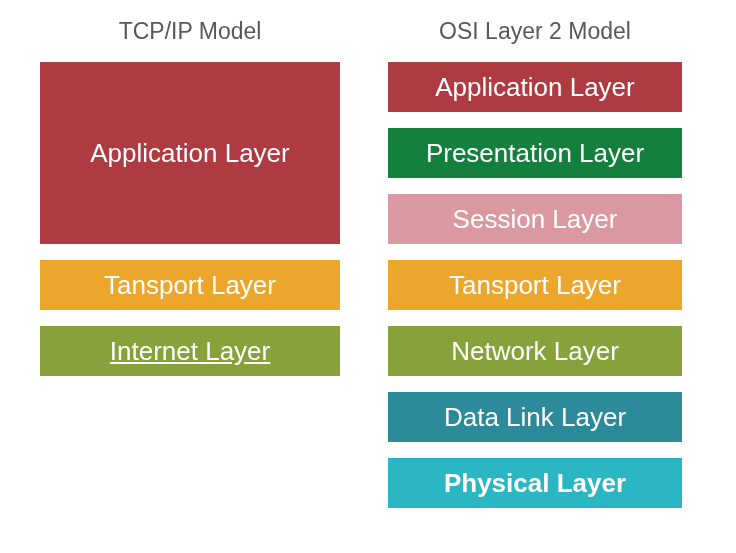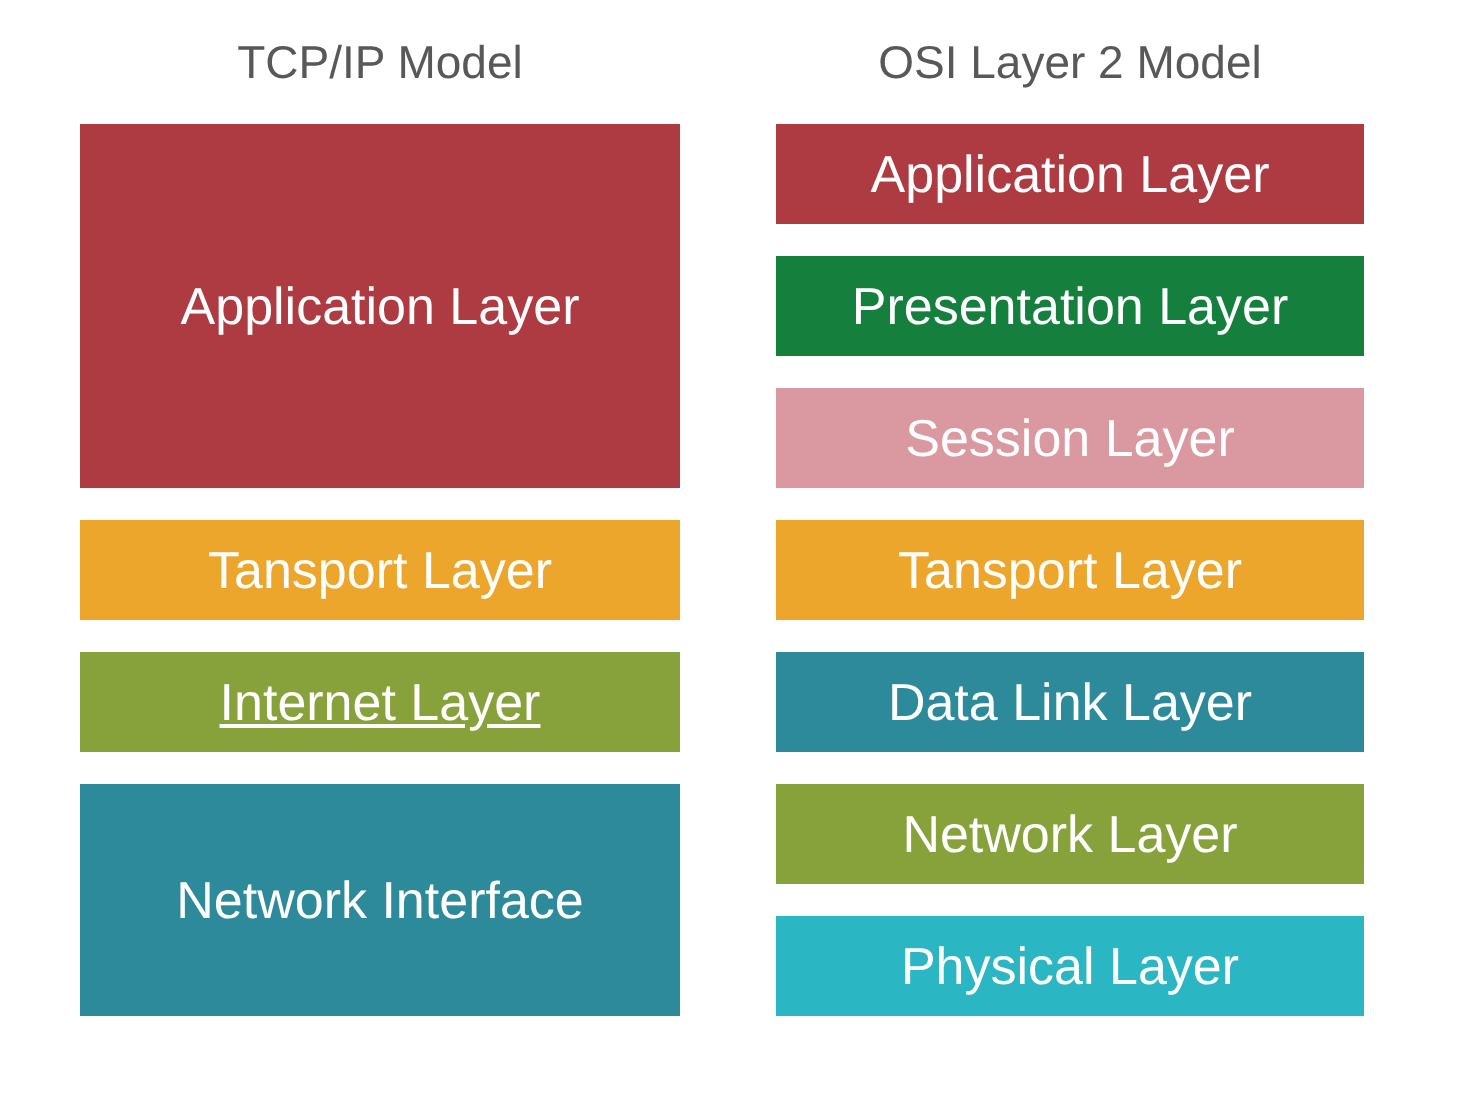--- a/index.html
+++ b/index.html
@@ -56,31 +56,30 @@
 
 <div class="canvas">
   <div class="diagram">
 
     <div class="column col-left">
       <div class="col-title">TCP/IP Model</div>
       <div class="stack">
         <div class="layer-box span-3" style="background: rgb(174, 59, 65);">Application Layer</div>
         <div class="layer-box span-1" style="background: rgb(237, 166, 44);">Tansport Layer</div>
         <div class="layer-box span-1" style="background: rgb(136, 162, 59); text-decoration: underline;">Internet Layer</div>
-        <div class="layer-box span-2" style="background: rgb(44, 138, 155);">Network Interface</div>
       </div>
     </div>
 
     <div class="column col-right">
       <div class="col-title">OSI Layer 2 Model</div>
       <div class="stack">
         <div class="layer-box span-1" style="background: rgb(174, 59, 65);">Application Layer</div>
         <div class="layer-box span-1" style="background: #15803d;">Presentation Layer</div>
         <div class="layer-box span-1" style="background: rgb(218, 152, 160);">Session Layer</div>
         <div class="layer-box span-1" style="background: rgb(237, 166, 44);">Tansport Layer</div>
+        <div class="layer-box span-1" style="background: rgb(136, 162, 59);">Network Layer</div>
         <div class="layer-box span-1" style="background: rgb(44, 138, 155);">Data Link Layer</div>
-        <div class="layer-box span-1" style="background: rgb(136, 162, 59);">Network Layer</div>
-        <div class="layer-box span-1" style="background: rgb(43, 182, 195);">Physical Layer</div>
+        <div class="layer-box span-1" style="background: rgb(43, 182, 195); font-weight: bold;">Physical Layer</div>
       </div>
     </div>
 
   </div>
 </div>
 
 </body></html>

